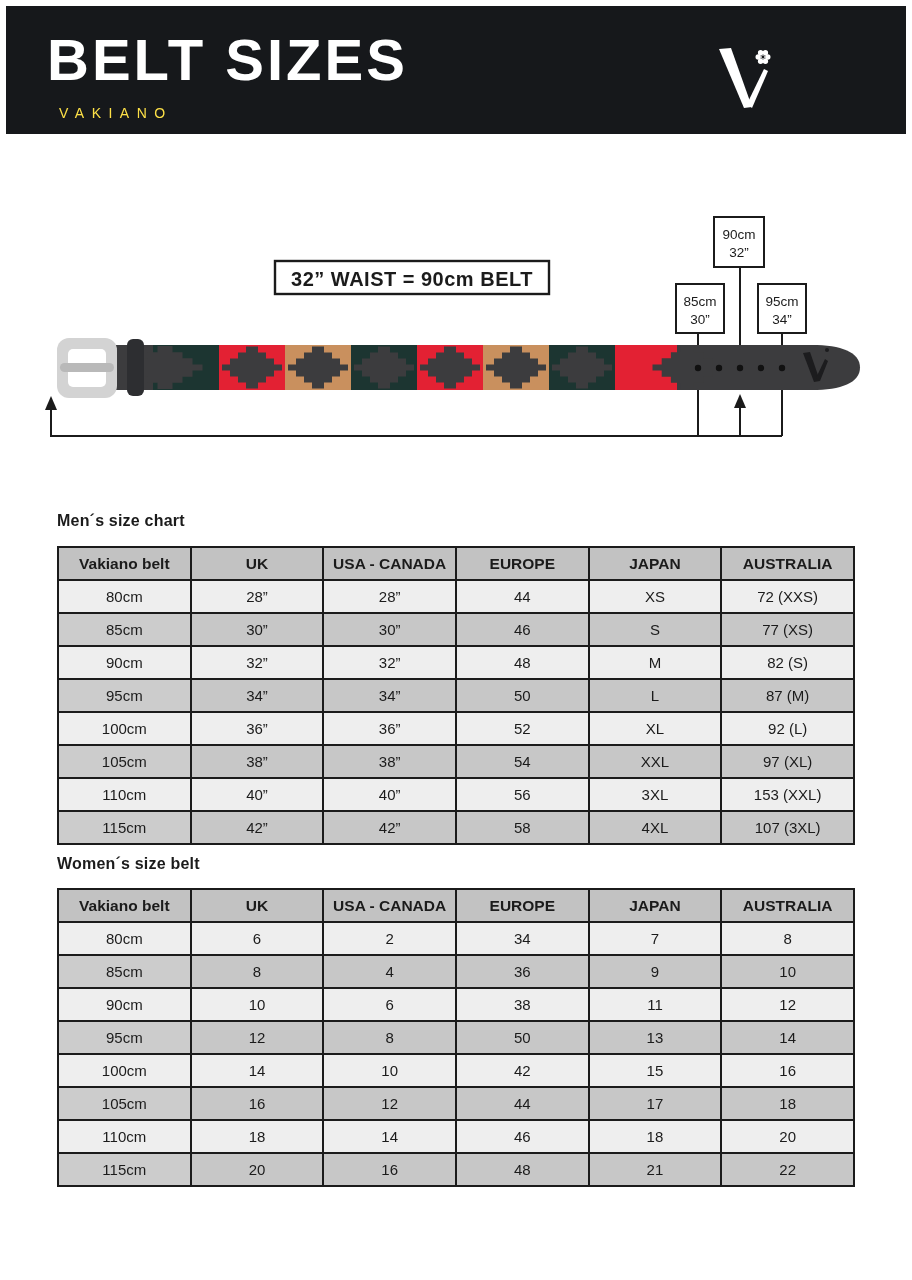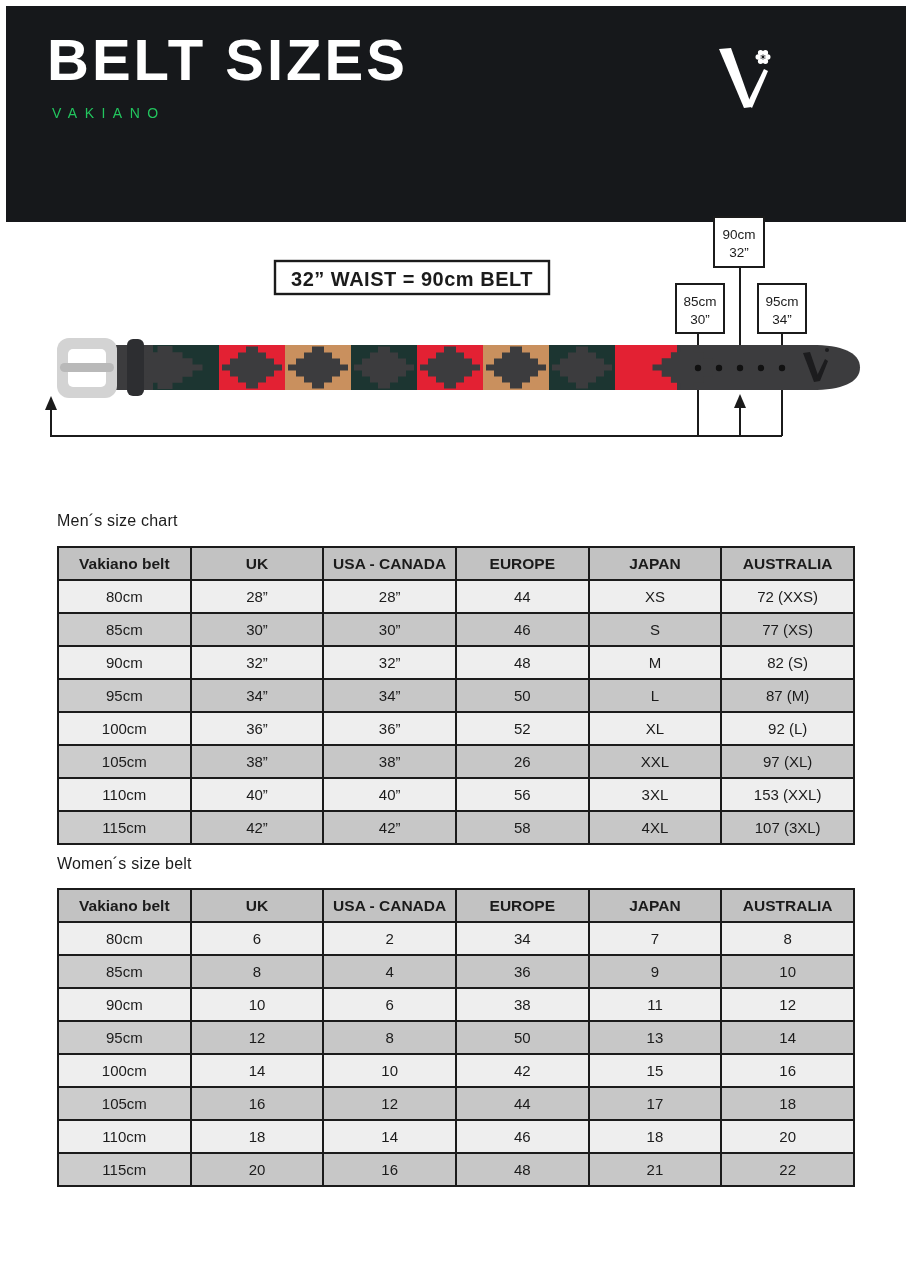--- a/index.html
+++ b/index.html
@@ -1,35 +1,35 @@
 <!DOCTYPE html>
 <html style="--page-bg: #ffffff; --header-bg: #16181b; --line: #1b1b1b; --text: #1b1b1b; --th-bg: #c2c2c2; --col1-bg: #cccccc; --row-light: #eeeeee; --row-dark: #c7c7c7;"><head>
 <meta charset="utf-8">
 <title>BELT SIZES</title>
 <style>
   * { margin:0; padding:0; box-sizing:border-box; }
   html,body { background:#fff; }
   body { font-family:"Liberation Sans", sans-serif; }
   #page { position:relative; width:912px; height:1280px; margin:0 auto; background:var(--page-bg,#fff); color:var(--text,#1b1b1b); overflow:hidden; }
 
-  .header { position:absolute; left:6px; top:6px; width:900px; height:216px; background:var(--header-bg,#16181b); }
+  .header { position:absolute; left:6px; top:6px; width:900px; height:128px; background:var(--header-bg,#16181b); }
   .header .title { position:absolute; left:41px; top:20px; font-size:58px; font-weight:bold; letter-spacing:3px; color:#ffffff; white-space:nowrap; }
-  .header .brand { position:absolute; left:46px; top:99px; font-size:14px; letter-spacing:7.5px; color:#22c55e; white-space:nowrap; }
+  .header .brand { position:absolute; left:53px; top:99px; font-size:14px; letter-spacing:7.5px; color:#fde047; white-space:nowrap; }
   .logo { position:absolute; left:700px; top:36px; }
 
   .diagram { position:absolute; left:0; top:200px; }
   .diagram text { font-family:"Liberation Sans", sans-serif; fill:var(--text,#1b1b1b); text-anchor:middle; dominant-baseline:central; }
   .diagram text.sm { font-size:13.5px; }
   .diagram text.lb { font-size:20px; font-weight:bold; letter-spacing:0.5px; }
   .ln { fill:none; stroke:var(--line,#1b1b1b); stroke-width:2; }
   .bx { fill:#ffffff; stroke:var(--line,#1b1b1b); stroke-width:2; }
   .bx2 { fill:#ffffff; stroke:var(--line,#1b1b1b); stroke-width:2.4; }
   .ar { fill:var(--line,#1b1b1b); stroke:none; }
 
-  .sec-title { position:absolute; left:57px; font-size:16px; font-weight:normal; letter-spacing:0.2px; }
+  .sec-title { position:absolute; left:57px; font-size:16px; font-weight:bold; letter-spacing:0.2px; }
   #mens-title { top:512px; }
   #womens-title { top:855px; }
 
   table { position:absolute; left:57px; width:798px; border-collapse:collapse; table-layout:fixed; }
   #mens-table { top:546px; }
   #womens-table { top:888px; }
   th, td { border:2px solid var(--line,#1b1b1b); height:33px; padding:0; text-align:center; vertical-align:middle; font-size:15px; }
   th { background:var(--th-bg,#c2c2c2); font-weight:bold; font-size:15.5px; }
   tbody td { background:var(--row-dark,#c7c7c7); }
   tbody tr:nth-child(odd) td { background:var(--row-light,#eeeeee); }
@@ -206,21 +206,21 @@
           <td>36”</td>
           <td>36”</td>
           <td>52</td>
           <td>XL</td>
           <td>92 (L)</td>
         </tr>
         <tr>
           <td>105cm</td>
           <td>38”</td>
           <td>38”</td>
-          <td>26</td>
+          <td>54</td>
           <td>XXL</td>
           <td>97 (XL)</td>
         </tr>
         <tr>
           <td>110cm</td>
           <td>40”</td>
           <td>40”</td>
           <td>56</td>
           <td>3XL</td>
           <td>153 (XXL)</td>

